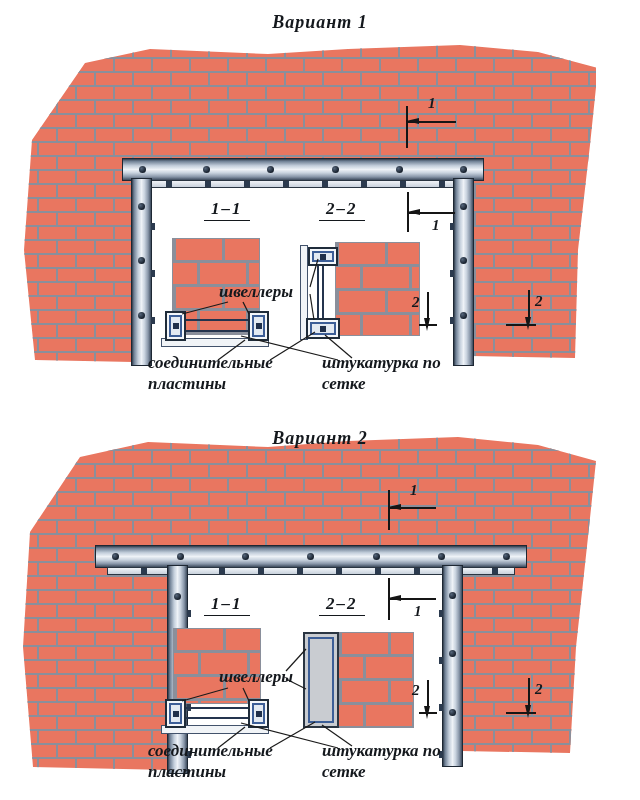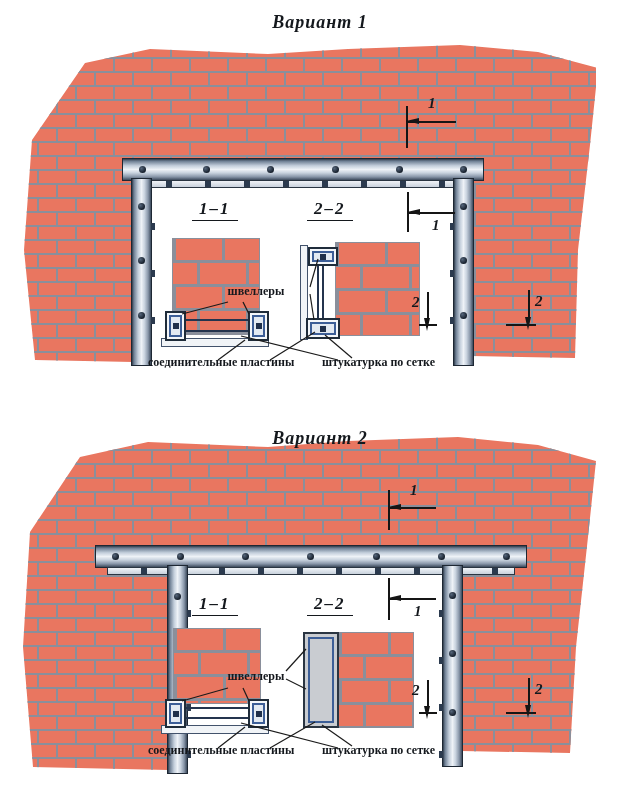--- a/index.html
+++ b/index.html
@@ -60,22 +60,22 @@
   .chan-box{position:absolute;z-index:4;background:#f4f7fa;border:2px solid #1f2c3a;}
   .chan-box::before{content:"";position:absolute;inset:2px;border:2px solid #3c5e97;background:#e3eaf2;}
   .chan-box::after{content:"";position:absolute;left:50%;top:50%;width:6px;height:6px;margin:-3px 0 0 -3px;background:#20304a;}
   .rod{position:absolute;z-index:3;background:#24344e;}
   .plaster{position:absolute;z-index:3;background:#f1f4f7;border:1px solid #42526b;}
   .cased{position:absolute;z-index:4;background:#c9ccd1;border:2px solid #2a3542;}
   .cased::before{content:"";position:absolute;inset:3px;border:2px solid #3c5e97;}
 
   
   .sec-label{position:absolute;z-index:6;font-style:italic;font-weight:bold;font-size:17px;
-    border-bottom:1.5px solid #14181d;padding:0 7px 1px 7px;letter-spacing:2px;}
-  .note{position:absolute;z-index:6;font-weight:600;font-size:12px;line-height:21px;}
+    border-bottom:1.5px solid #14181d;padding:0 7px 1px 7px;letter-spacing:2px;margin-left:12px;}
+  .note{position:absolute;z-index:6;font-style:italic;font-weight:600;font-size:17px;line-height:21px;}
   .mk-label{position:absolute;z-index:6;font-style:italic;font-weight:bold;font-size:15px;}
 
   
   .mk-line{position:absolute;z-index:5;background:#151515;}
   .arr-left{position:absolute;z-index:5;width:0;height:0;
     border-top:3.5px solid transparent;border-bottom:3.5px solid transparent;border-right:13px solid #151515;}
   .arr-down{position:absolute;z-index:5;width:0;height:0;
     border-left:3.5px solid transparent;border-right:3.5px solid transparent;border-top:13px solid #151515;}
 
   .leads{position:absolute;left:0;top:0;z-index:4;pointer-events:none;}

